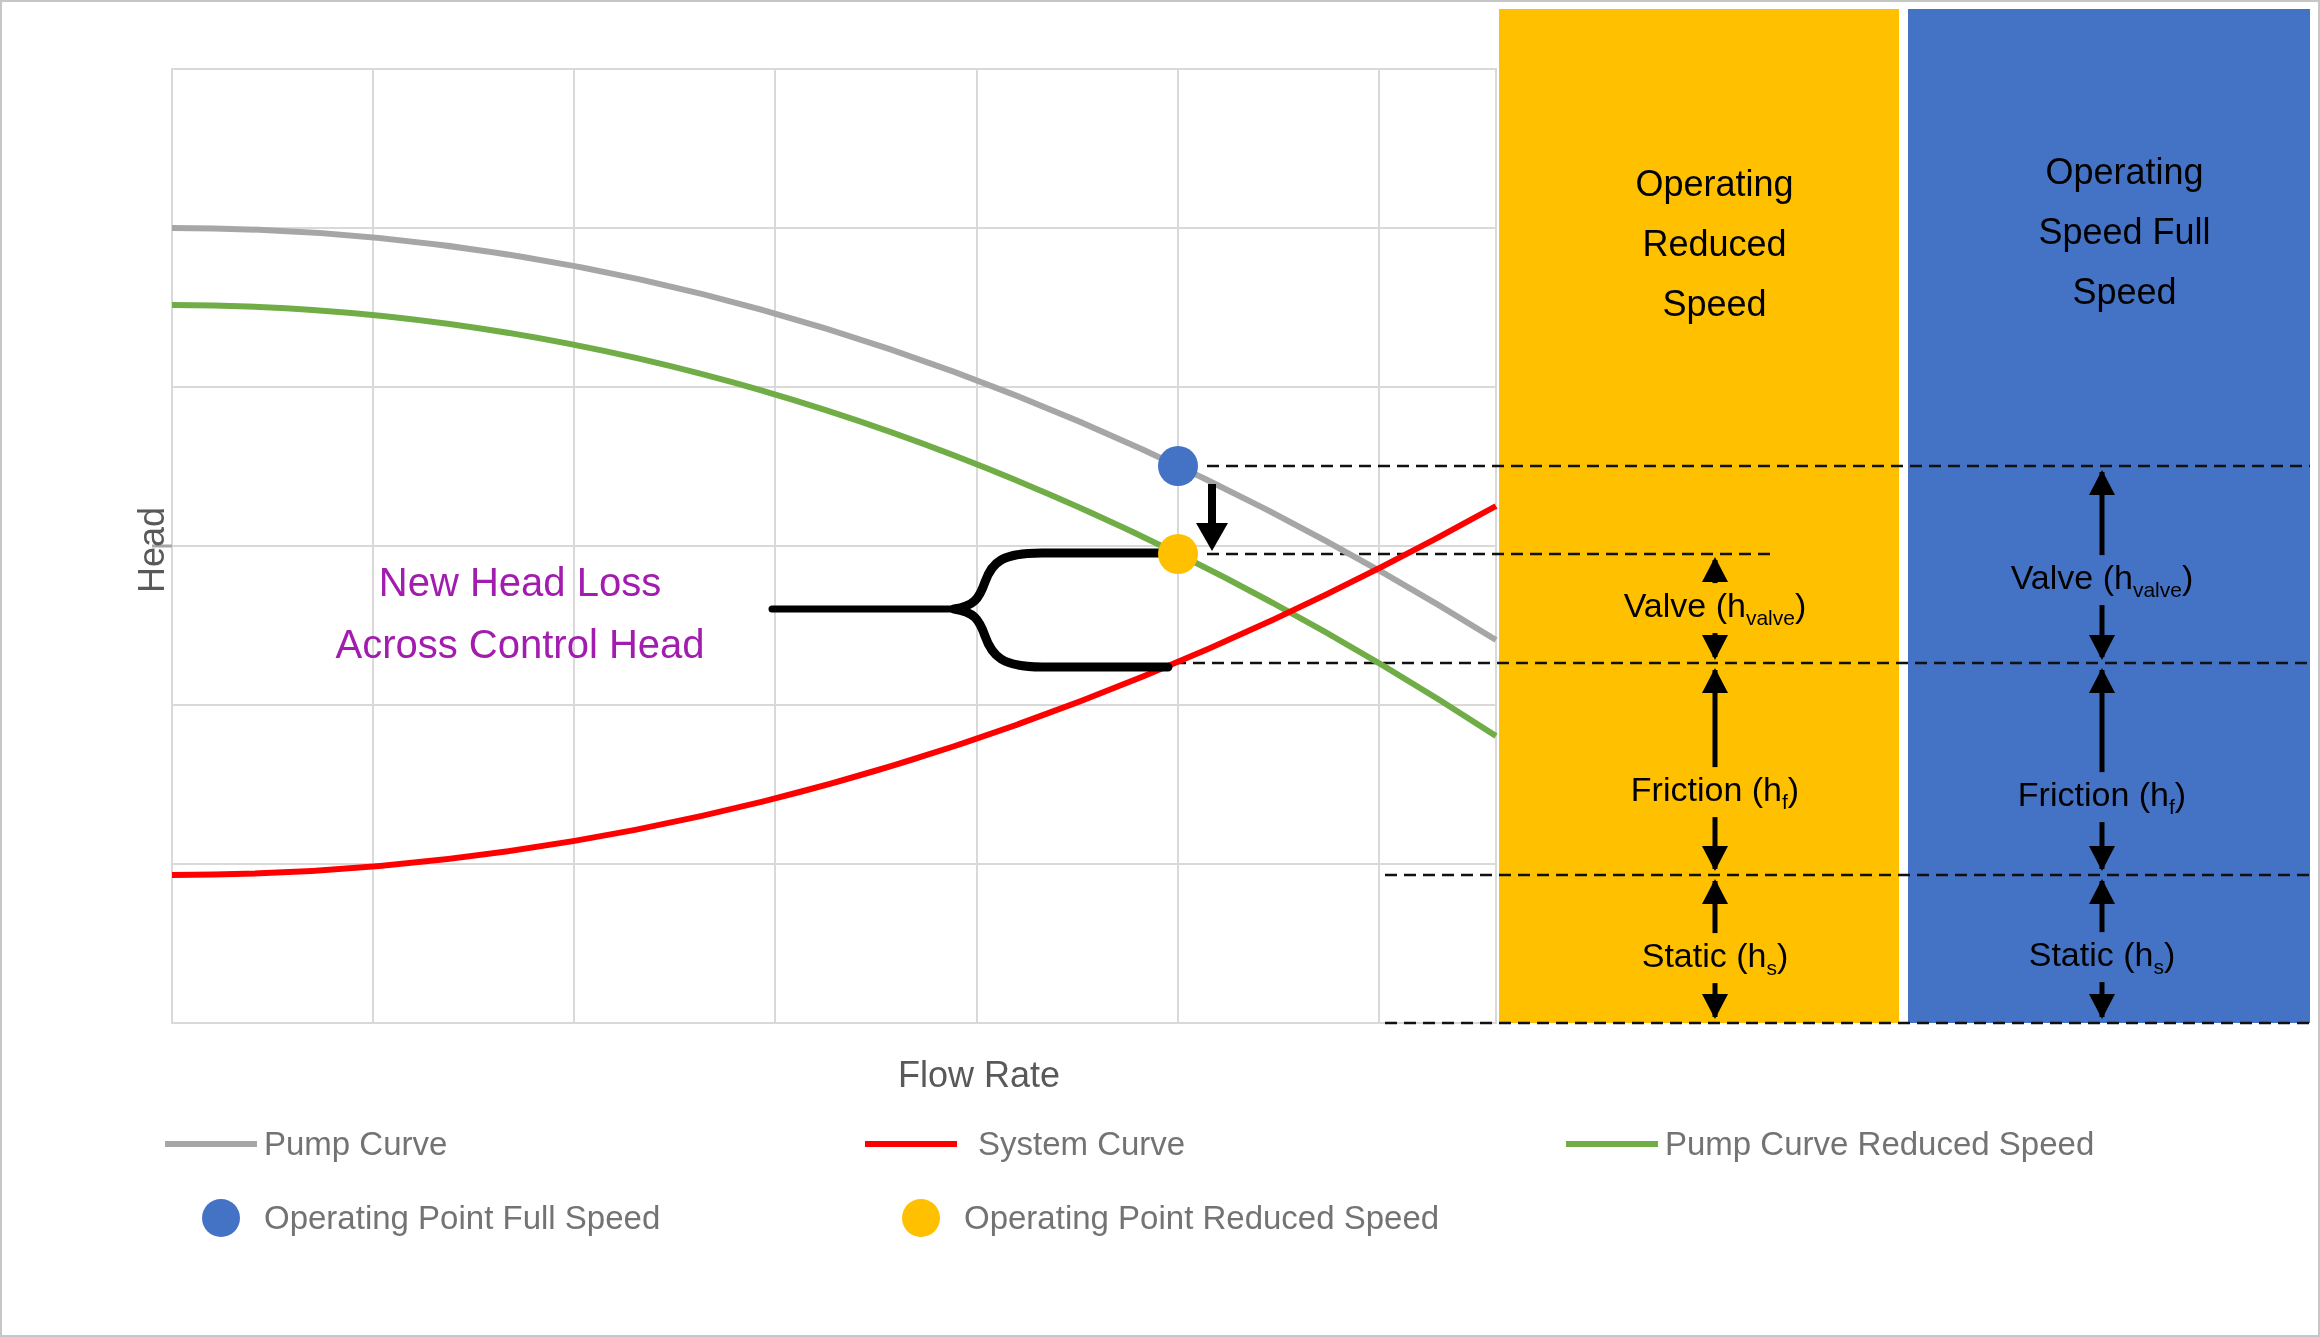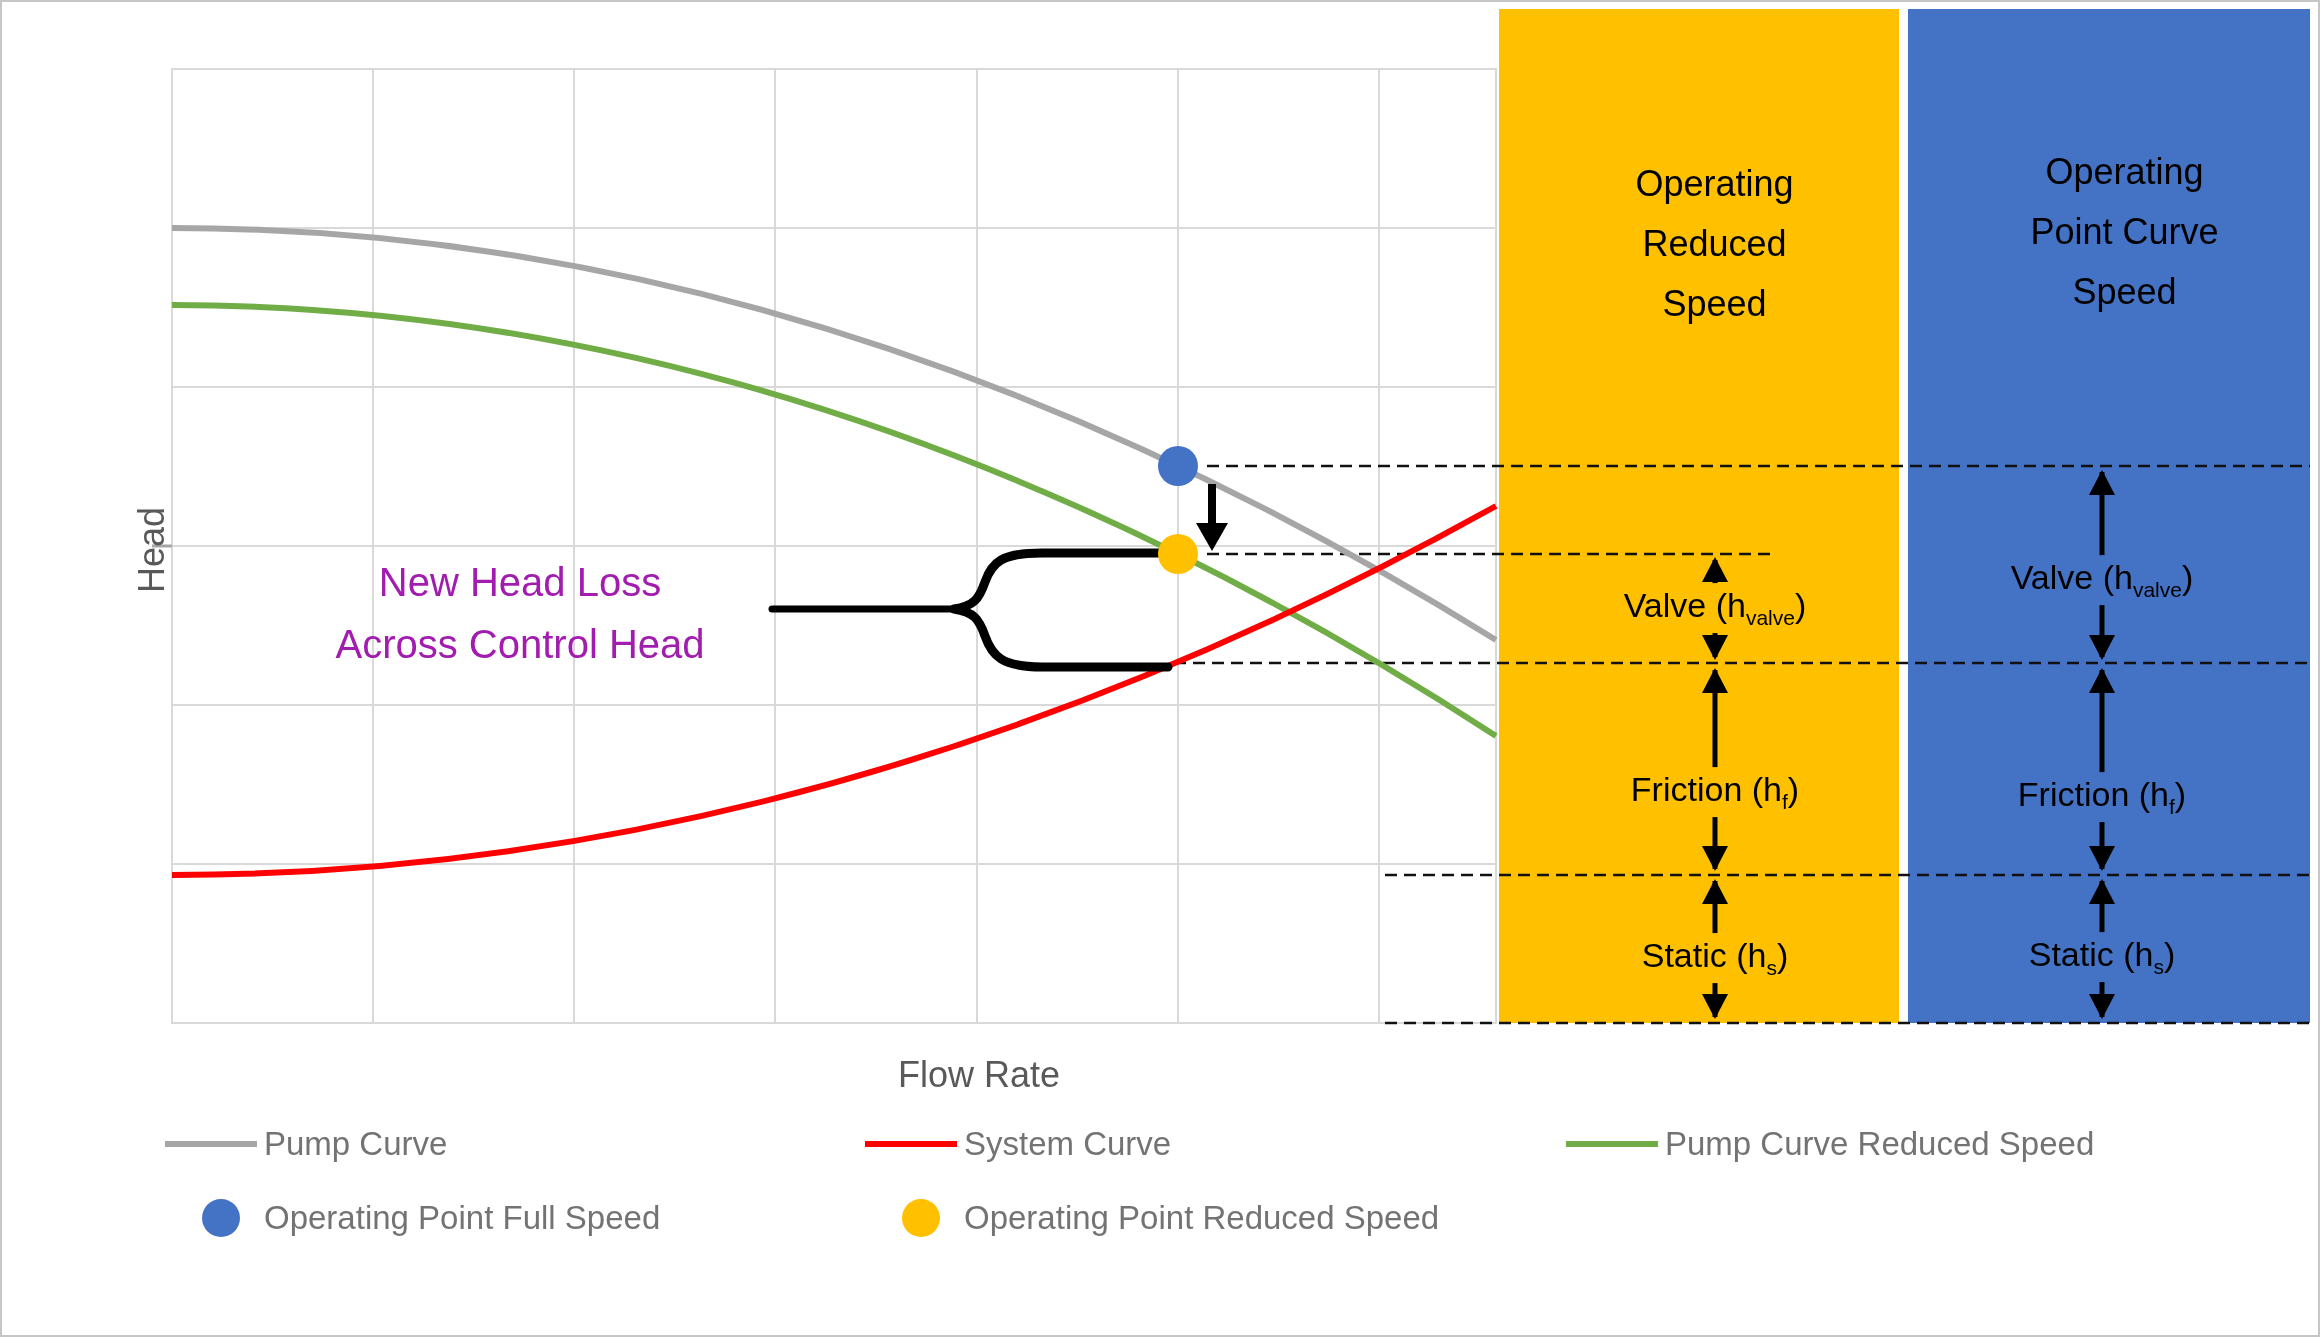--- a/index.html
+++ b/index.html
@@ -132,21 +132,21 @@
     <span>Across Control Head</span>
   </div>
 
   <div class="band-title" style="left:1497px;top:152px;width:400px;">
     <span>Operating</span>
     <span>Reduced</span>
     <span>Speed</span>
   </div>
   <div class="band-title" style="left:1906px;top:140px;width:402px;">
     <span>Operating</span>
-    <span>Point Curve</span>
+    <span>Speed Full</span>
     <span>Speed</span>
   </div>
 
   <div class="band-label" style="left: 1713px; top: 606px; background-color: rgb(255, 192, 0);">
     <span>Valve (h</span><sub>valve</sub><span>)</span>
   </div>
   <div class="band-label" style="left: 1713px; top: 790px; background-color: rgb(255, 192, 0);">
     <span>Friction (h</span><sub>f</sub><span>)</span>
   </div>
   <div class="band-label" style="left: 1713px; top: 956px; background-color: rgb(255, 192, 0);">
@@ -160,21 +160,21 @@
     <span>Friction (h</span><sub>f</sub><span>)</span>
   </div>
   <div class="band-label" style="left: 2100px; top: 955px; background-color: rgb(68, 114, 196);">
     <span>Static (h</span><sub>s</sub><span>)</span>
   </div>
 
   <div class="legend-item" style="left:163px;top:1122px;">
     <span class="swatch-line" style="background-color: rgb(166, 166, 166);"></span>
     <span>Pump Curve</span>
   </div>
-  <div class="legend-item" style="left:863px;top:1122px;">
+  <div class="legend-item" style="left:863px;top:1122px;gap:14px;">
     <span class="swatch-line" style="background-color: rgb(255, 0, 0);"></span>
     <span>System Curve</span>
   </div>
   <div class="legend-item" style="left:1564px;top:1122px;">
     <span class="swatch-line" style="background-color: rgb(112, 173, 71);"></span>
     <span>Pump Curve Reduced Speed</span>
   </div>
   <div class="legend-item" style="left:163px;top:1196px;">
     <span class="swatch-dot" style="background-color: rgb(68, 114, 196);"></span>
     <span>Operating Point Full Speed</span>

